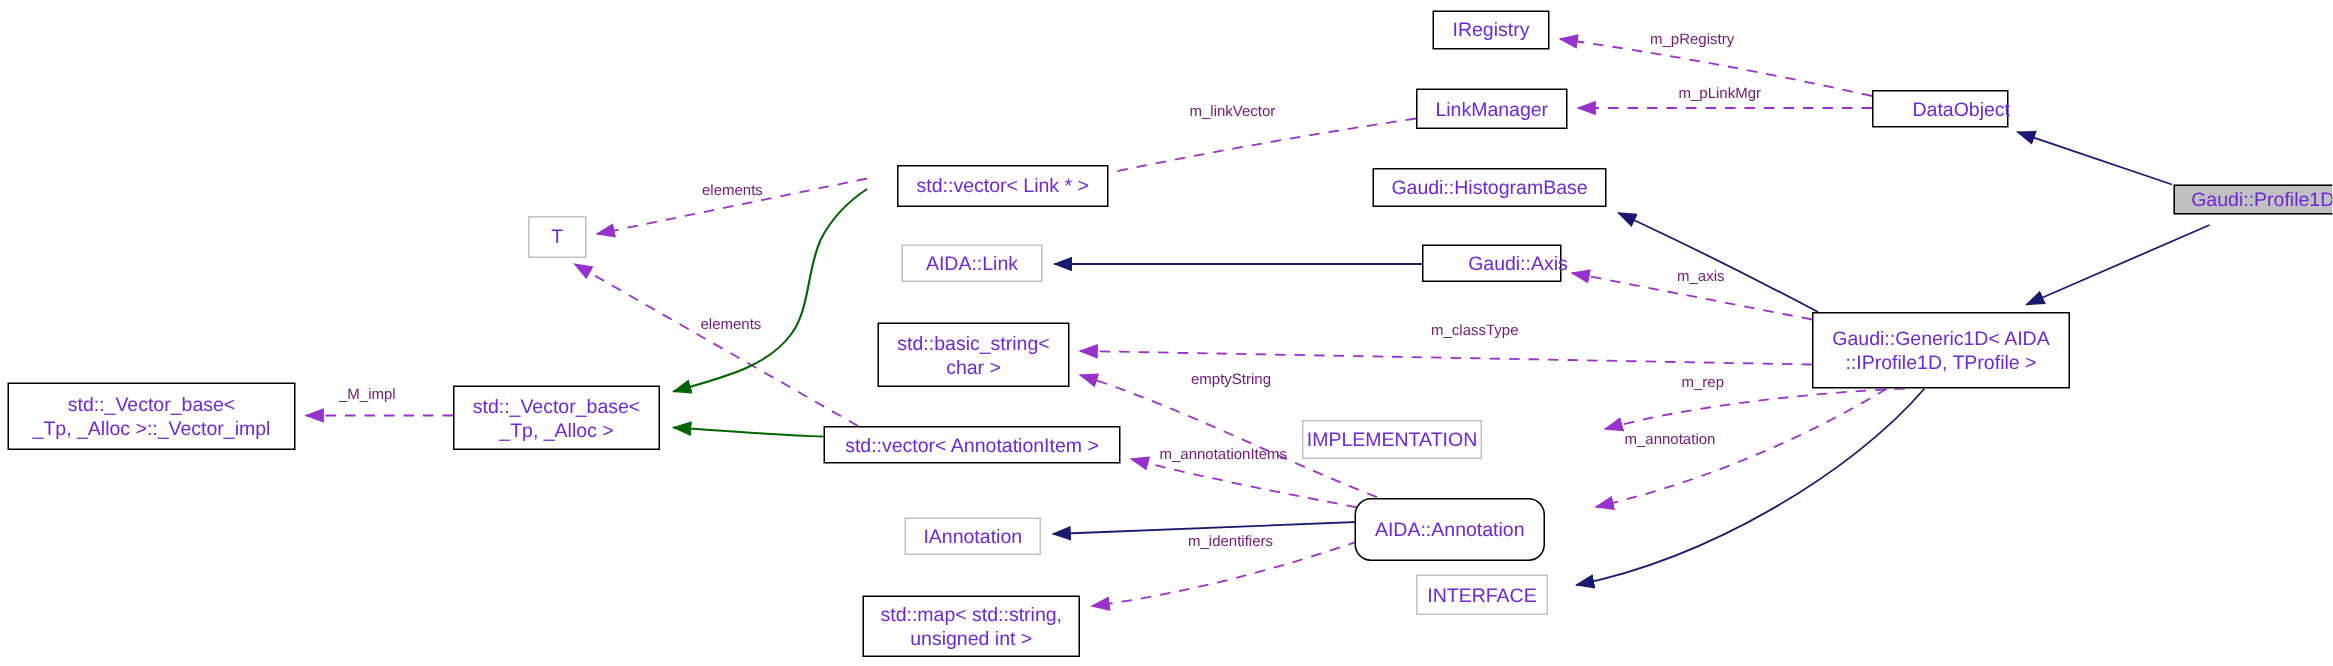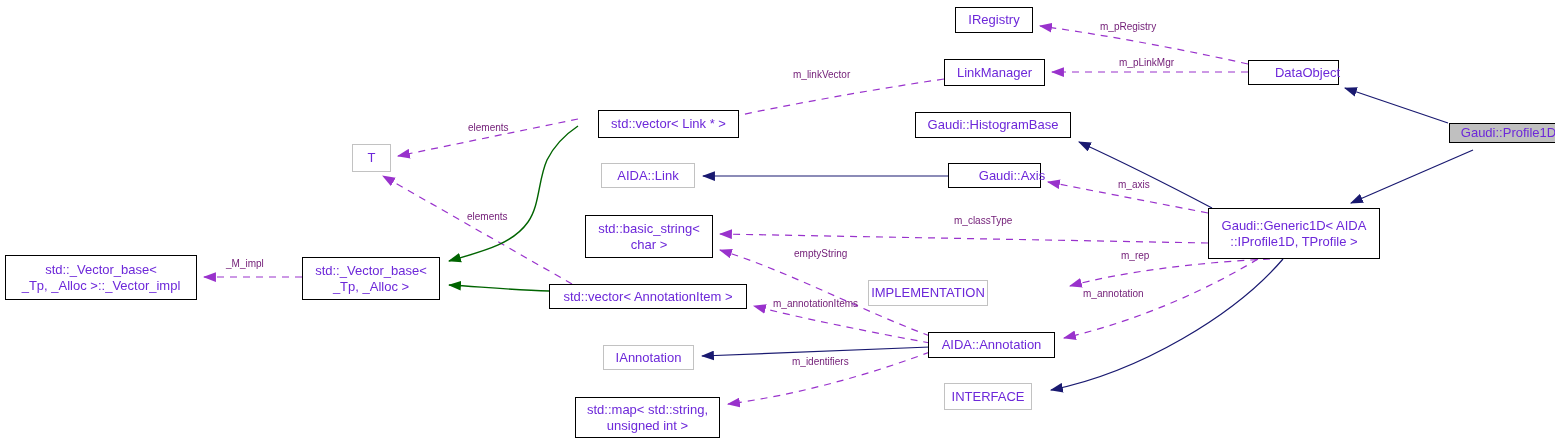--- a/index.html
+++ b/index.html
@@ -122,21 +122,21 @@
       <div class="node" style="left: 302px; top: 257px; width: 138px; height: 43px;">
         <div>std::_Vector_base&lt;</div>
         <div>_Tp, _Alloc &gt;</div>
       </div>
       <div class="node" style="left: 549px; top: 284px; width: 198px; height: 25px;">
         <div>std::vector&lt; AnnotationItem &gt;</div>
       </div>
       <div class="node external" style="left: 868px; top: 280px; width: 120px; height: 26px;">
         <div>IMPLEMENTATION</div>
       </div>
-      <div class="node" style="left: 928px; top: 332px; width: 127px; height: 26px;">
+      <div class="node" style="left: 903px; top: 332px; width: 127px; height: 42px; border-radius: 11px;">
         <div>AIDA::Annotation</div>
       </div>
       <div class="node external" style="left: 603px; top: 345px; width: 91px; height: 25px;">
         <div>IAnnotation</div>
       </div>
       <div class="node external" style="left: 944px; top: 383px; width: 88px; height: 27px; align-items: center;">
         <div>INTERFACE</div>
       </div>
       <div class="node" style="left: 575px; top: 397px; width: 145px; height: 41px;">
         <div>std::map&lt; std::string,</div>

